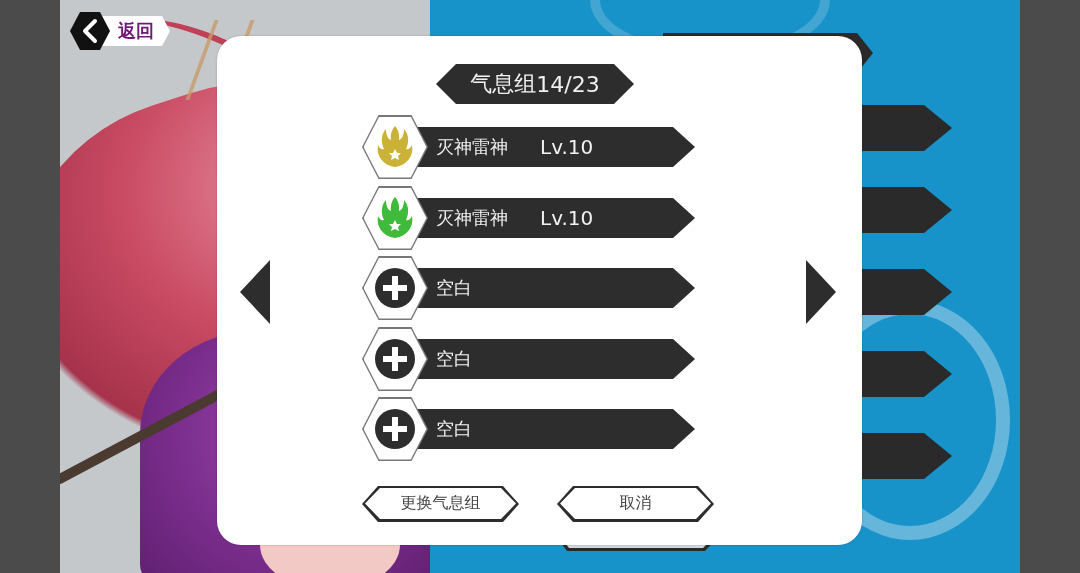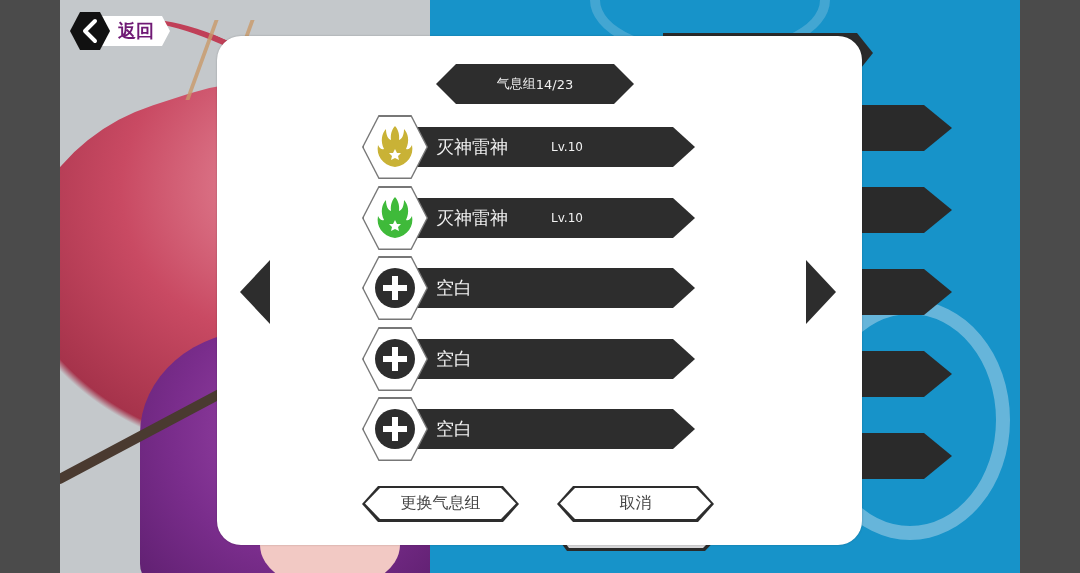--- a/index.html
+++ b/index.html
@@ -46,32 +46,32 @@
       clip-path: polygon(25% 0, 75% 0, 100% 50%, 75% 100%, 25% 100%, 0 50%); display: flex; align-items: center; justify-content: center; }
     .back-label-wrap { margin-left: -10px; height: 30px; width: 70px; background: #fff;
       clip-path: polygon(0 0, calc(100% - 8px) 0, 100% 50%, calc(100% - 8px) 100%, 0 100%);
       display: flex; align-items: center; padding-left: 18px; font-weight: bold; font-size: 18px; color: #701a75; }
 
     
     .modal { position: absolute; left: 217px; top: 36px; width: 645px; height: 509px; background: #ffffff; border-radius: 24px;
       box-shadow: 0 0 2px rgba(0,0,0,.25); }
     .modal-title { position: absolute; left: 219px; top: 28px; width: 198px; height: 40px; background: #2d2d2d;
       clip-path: polygon(20px 0, calc(100% - 20px) 0, 100% 50%, calc(100% - 20px) 100%, 20px 100%, 0 50%);
-      display: flex; align-items: center; justify-content: center; color: #f0f0f0; font-size: 13px; }
+      display: flex; align-items: center; justify-content: center; color: #f0f0f0; font-size: 22px; }
     .modal-title span + span { margin-left: 0; }
 
     .nav-arrow { position: absolute; width: 0; height: 0; cursor: pointer; }
     .nav-arrow.prev { left: 23px; top: 224px; border-top: 32px solid transparent; border-bottom: 32px solid transparent; border-right: 30px solid #2d2d2d; }
     .nav-arrow.next { left: 589px; top: 224px; border-top: 32px solid transparent; border-bottom: 32px solid transparent; border-left: 30px solid #2d2d2d; }
 
     .slot { position: absolute; left: 145px; width: 333px; height: 64px; cursor: pointer; }
     .slot-bar { position: absolute; left: 40px; top: 12px; width: 293px; height: 40px; background: #2d2d2d;
       clip-path: polygon(0 0, calc(100% - 22px) 0, 100% 50%, calc(100% - 22px) 100%, 0 100%);
       display: flex; align-items: center; padding-left: 34px; color: #f2f2f2; font-size: 18px; gap: 28px; }
-    .slot-bar .lv { margin-left: 15px; font-size: 12px; }
+    .slot-bar .lv { margin-left: 4px; font-size: 20px; }
     .slot-hex-outer { position: absolute; left: 0; top: 0; width: 66px; height: 64px; background: #777;
       clip-path: polygon(25% 0, 75% 0, 100% 50%, 75% 100%, 25% 100%, 0 50%); }
     .slot-hex-inner { position: absolute; left: 1.5px; top: 1.5px; width: 63px; height: 61px; background: #fff;
       clip-path: polygon(25% 0, 75% 0, 100% 50%, 75% 100%, 25% 100%, 0 50%); display: flex; align-items: center; justify-content: center; }
     .plus-circle { width: 40px; height: 40px; border-radius: 50%; background: #2d2d2d; position: relative; }
     .plus-circle::before, .plus-circle::after { content: ""; position: absolute; background: #fff; }
     .plus-circle::before { left: 8px; top: 17px; width: 24px; height: 6px; }
     .plus-circle::after { left: 17px; top: 8px; width: 6px; height: 24px; }
 
     .dlg-btn { position: absolute; top: 450px; height: 36px; cursor: pointer; background: #2d2d2d;

